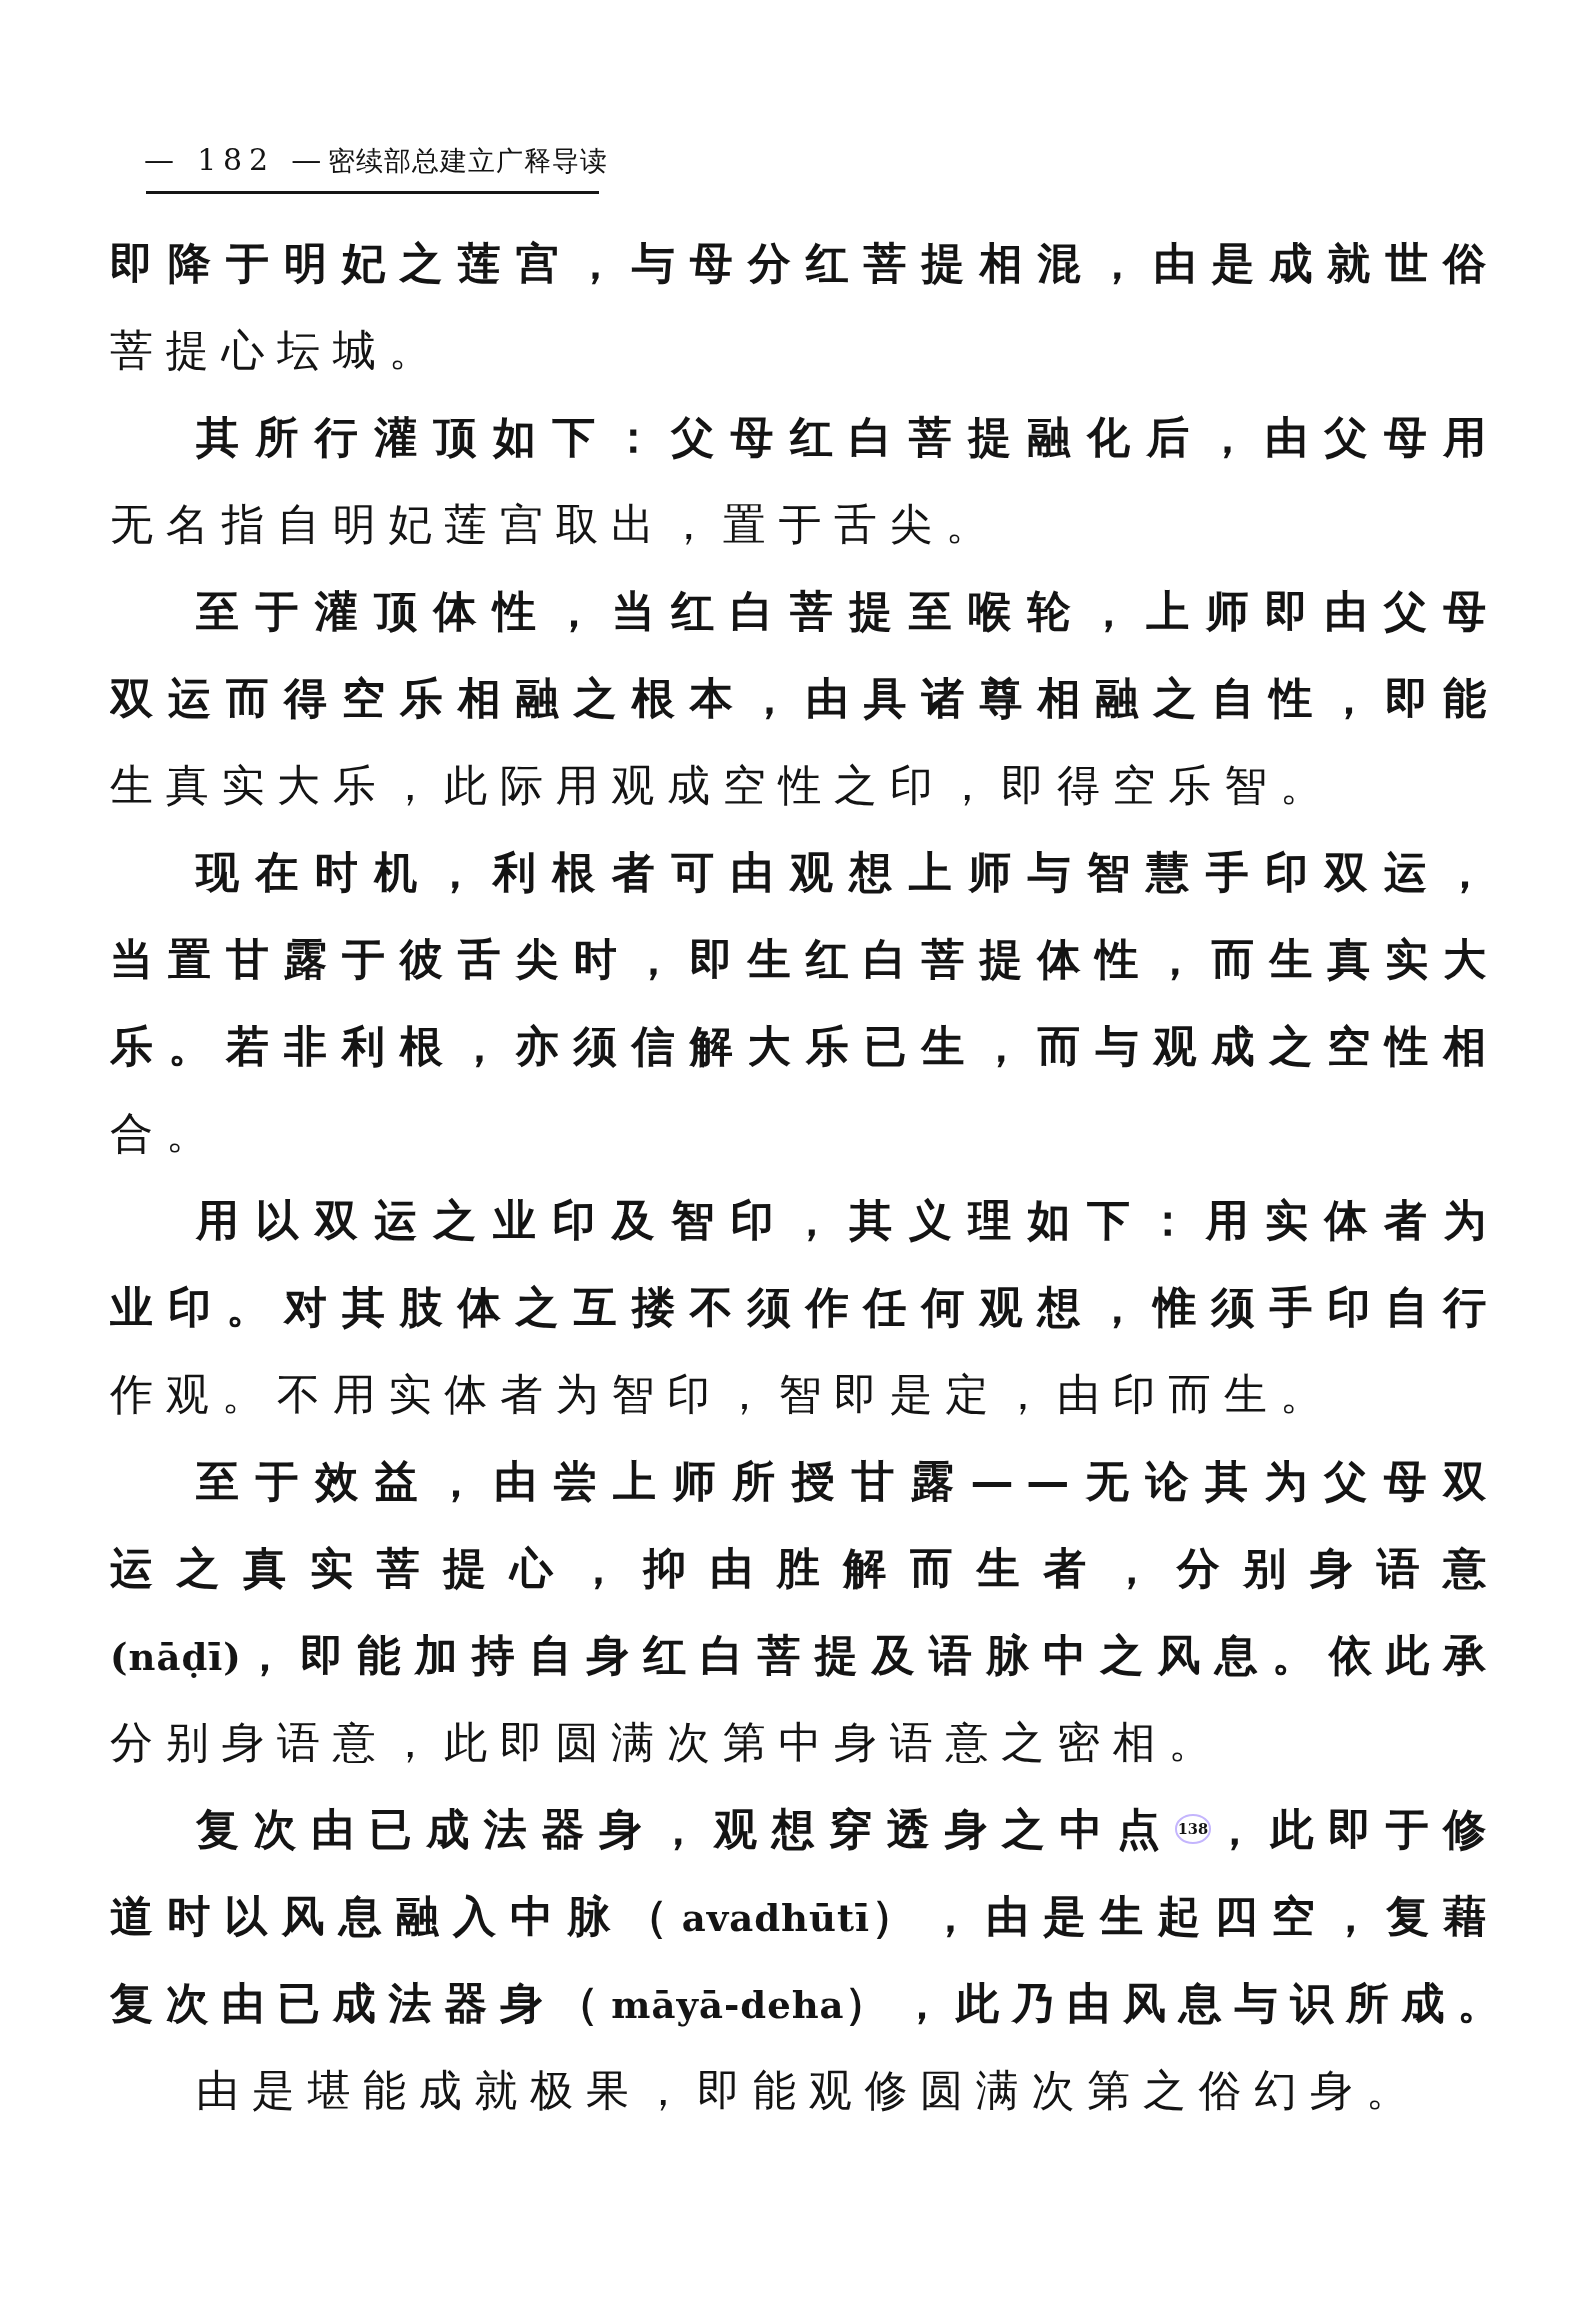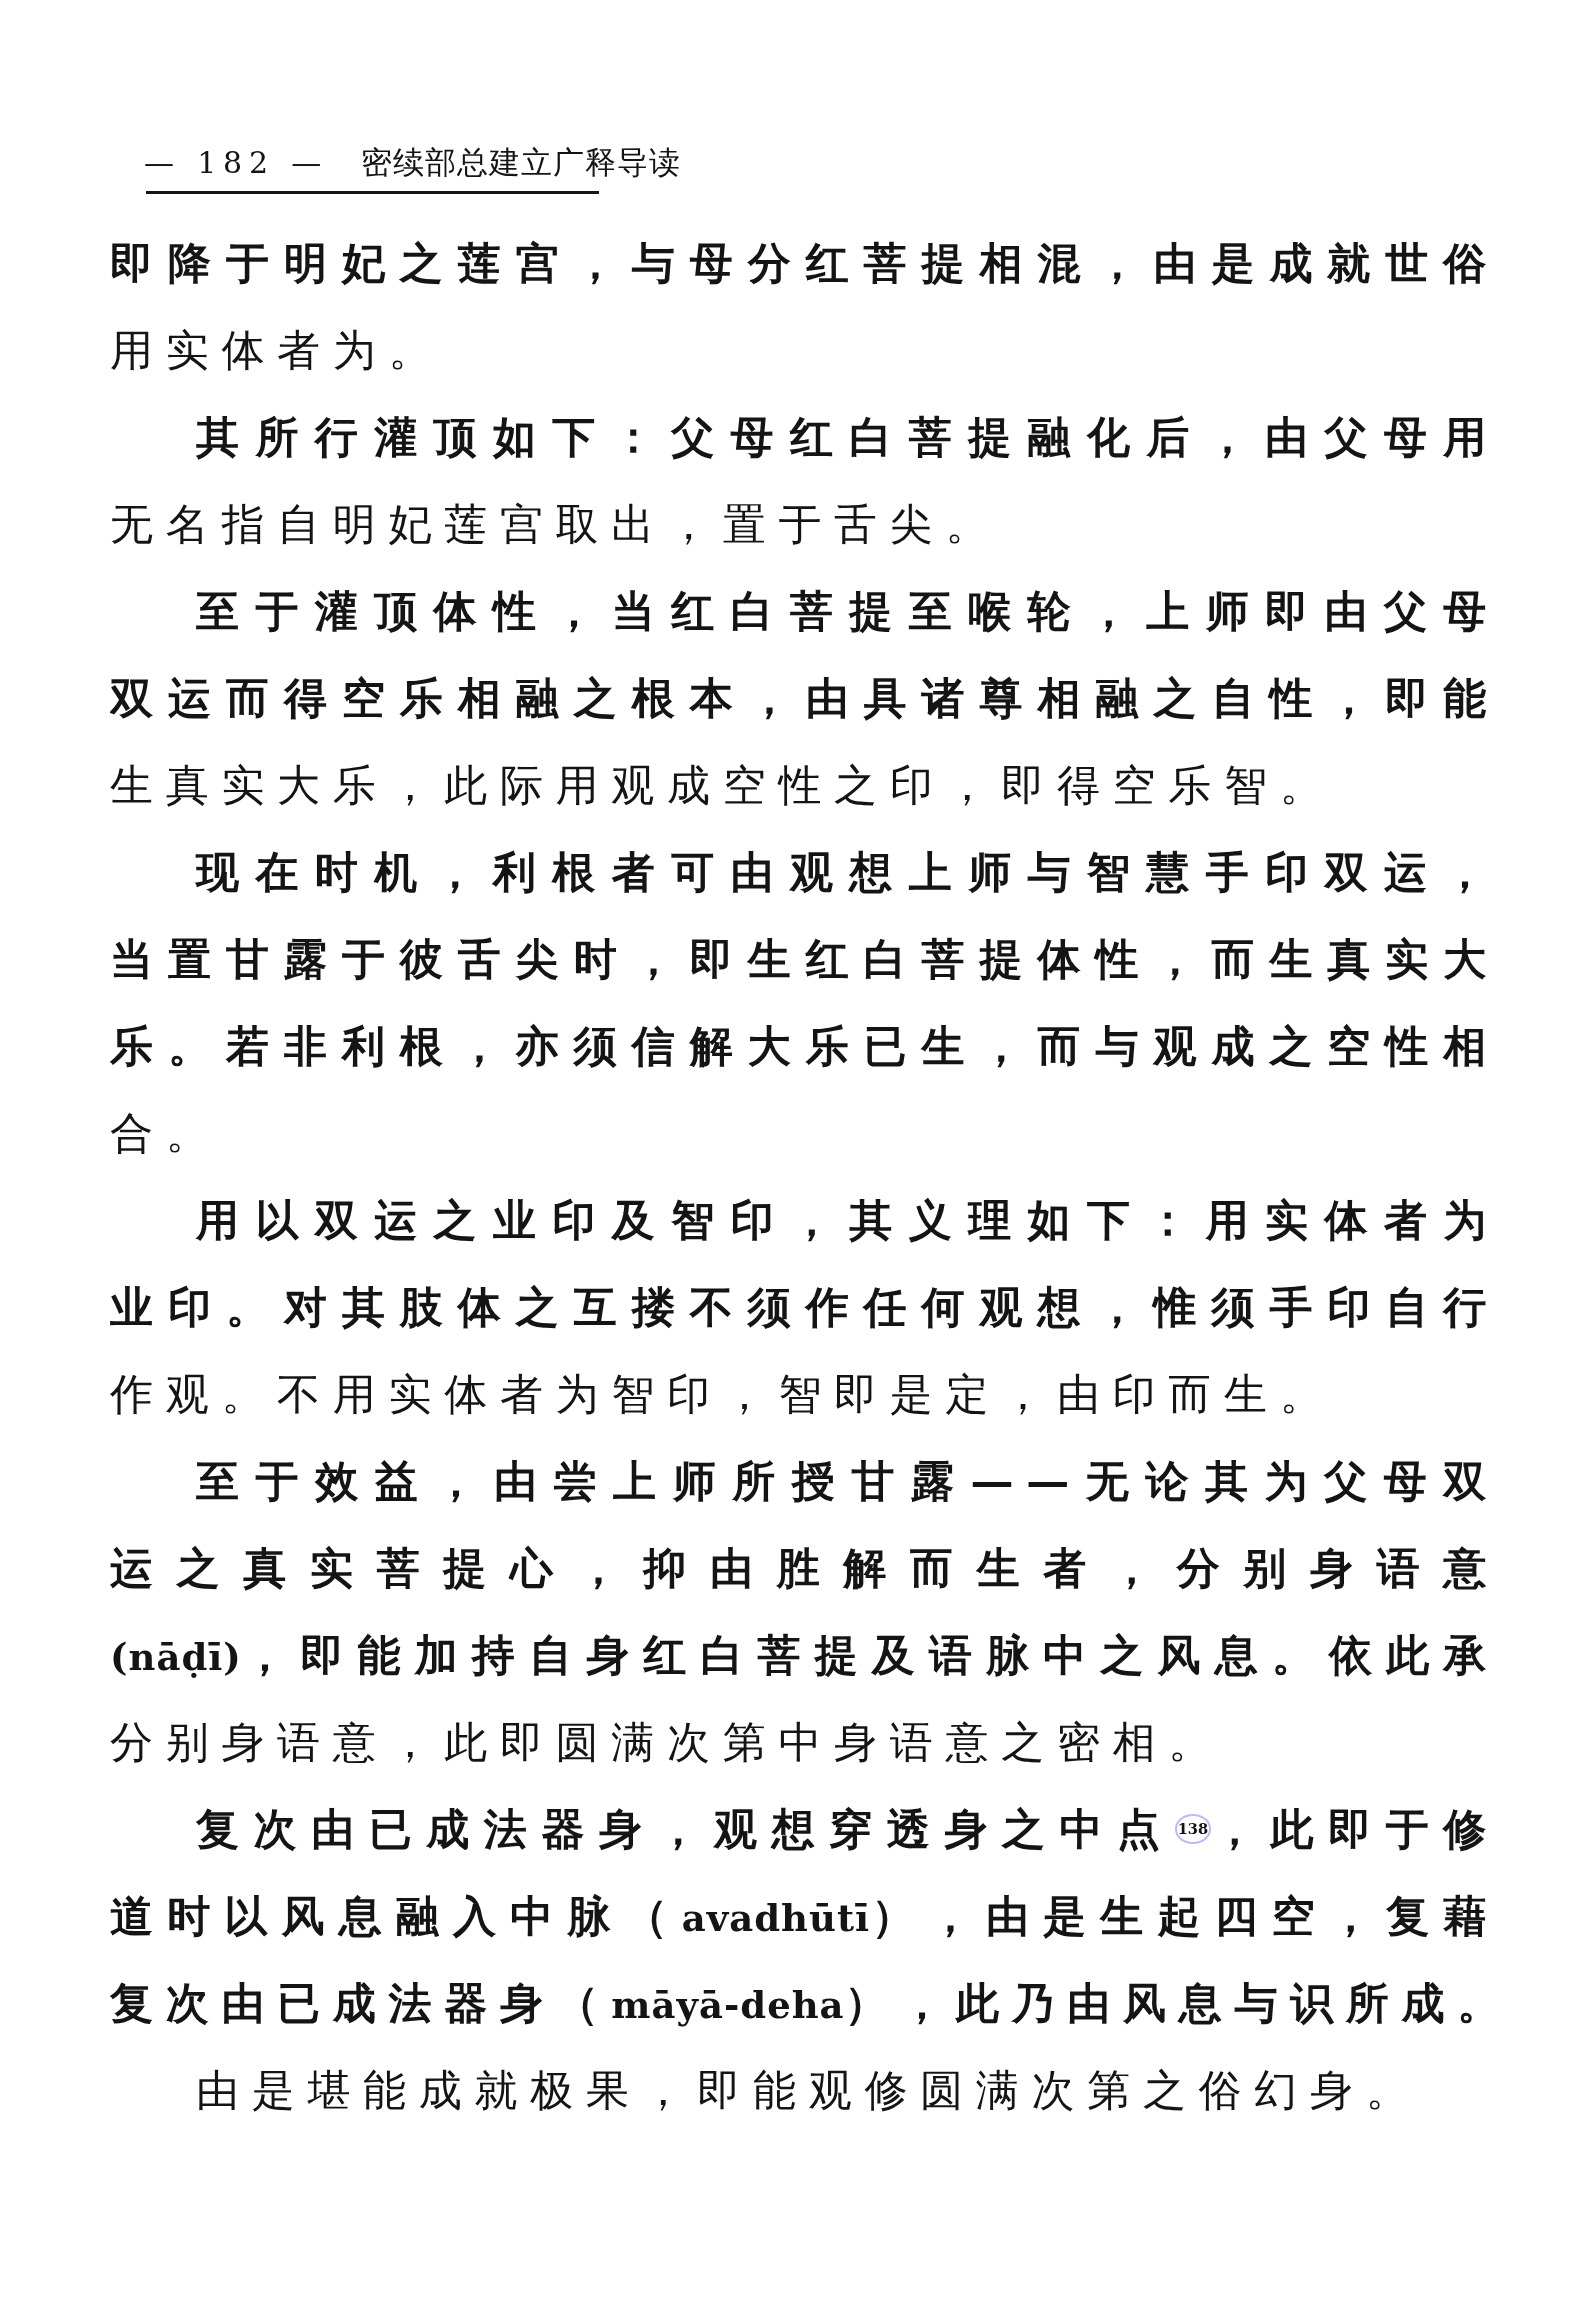--- a/index.html
+++ b/index.html
@@ -18,23 +18,22 @@
     position: absolute;
     left: 144px; top: 142px;
     display: flex; align-items: baseline;
     white-space: nowrap;
   }
   .page-num {
     font-size: 30px;
     letter-spacing: 6.8px;
   }
   .head-title {
-    font-size: 31px;
+    font-size: 27px;
     letter-spacing: 1px;
-    margin-left: 33px;
   }
   .head-rule {
     position: absolute;
     left: 146px; top: 191px;
     width: 453px; height: 2.9px;
     background: #161616;
   }
 
   
   .body-text {
@@ -79,21 +78,21 @@
 <div class="page">
 
   <div class="running-head">
     <span class="page-num">— 182 —</span>
     <span class="head-title">密续部总建立广释导读</span>
   </div>
   <div class="head-rule"></div>
 
   <div class="body-text">
     <div class="line fill">即降于明妃之莲宫，与母分红菩提相混，由是成就世俗</div>
-    <div class="line">用实体者为。</div>
+    <div class="line">菩提心坛城。</div>
     <div class="line fill indent">其所行灌顶如下：父母红白菩提融化后，由父母用</div>
     <div class="line">无名指自明妃莲宫取出，置于舌尖。</div>
     <div class="line fill indent">至于灌顶体性，当红白菩提至喉轮，上师即由父母</div>
     <div class="line fill">双运而得空乐相融之根本，由具诸尊相融之自性，即能</div>
     <div class="line">生真实大乐，此际用观成空性之印，即得空乐智。</div>
     <div class="line fill indent">现在时机，利根者可由观想上师与智慧手印双运，</div>
     <div class="line fill">当置甘露于彼舌尖时，即生红白菩提体性，而生真实大</div>
     <div class="line fill">乐。若非利根，亦须信解大乐已生，而与观成之空性相</div>
     <div class="line">合。</div>
     <div class="line fill indent">用以双运之业印及智印，其义理如下：用实体者为</div>

